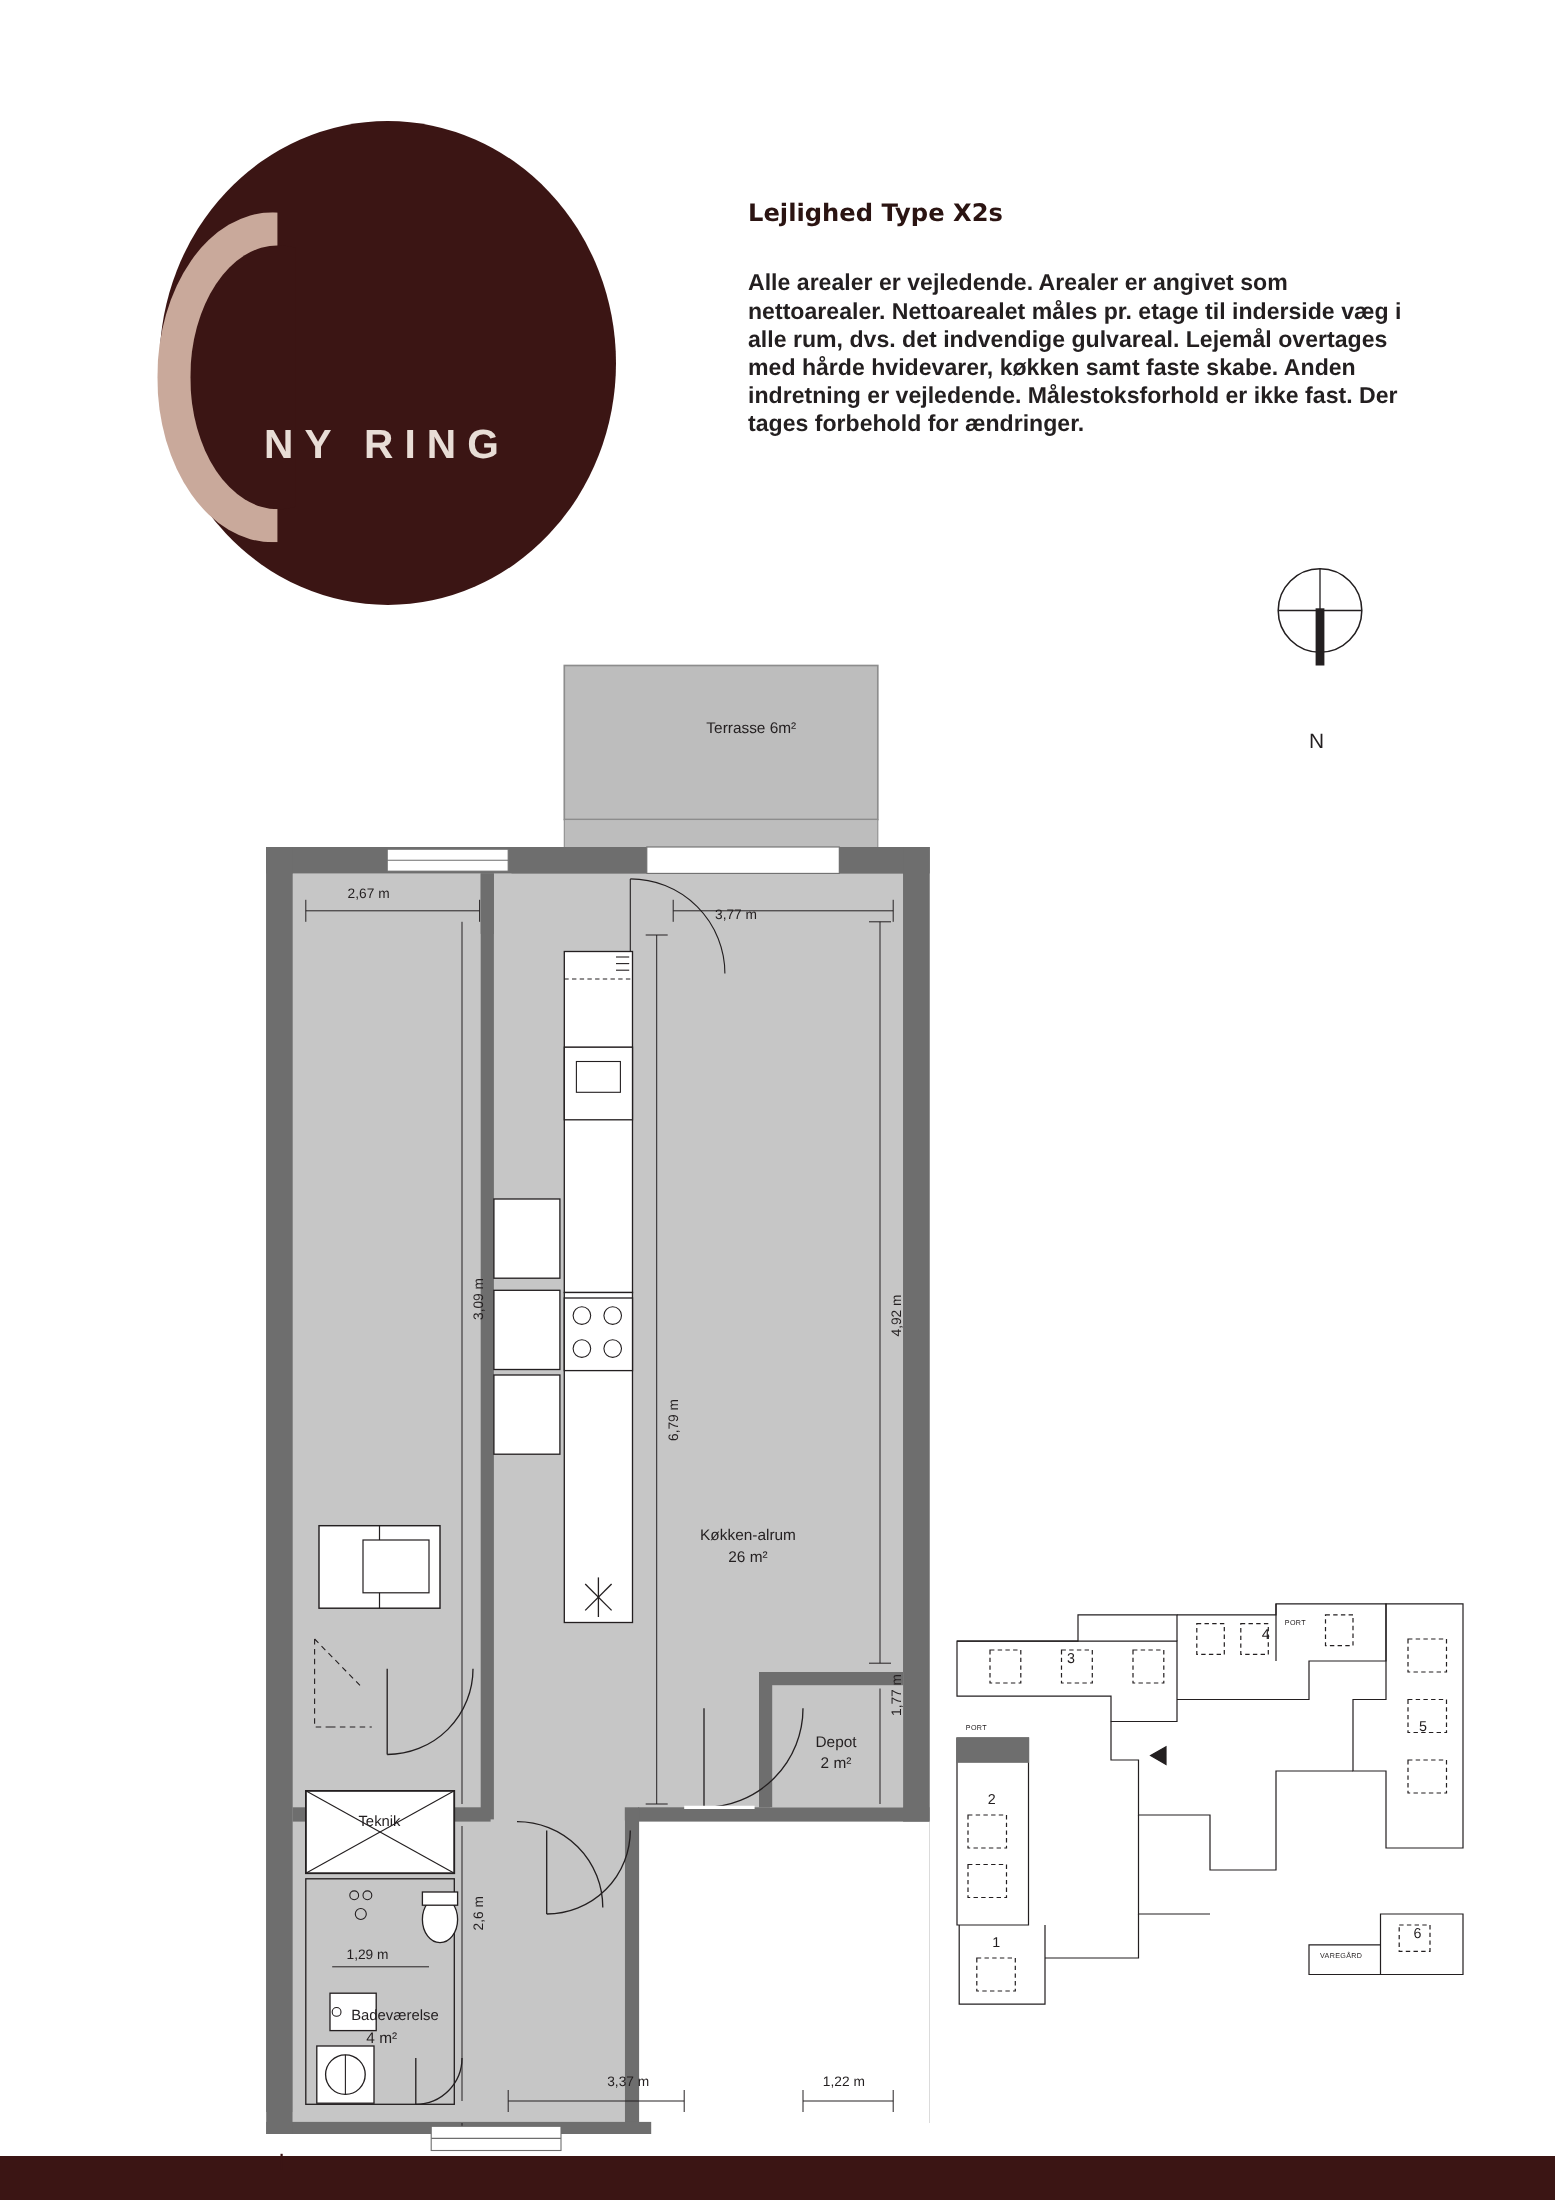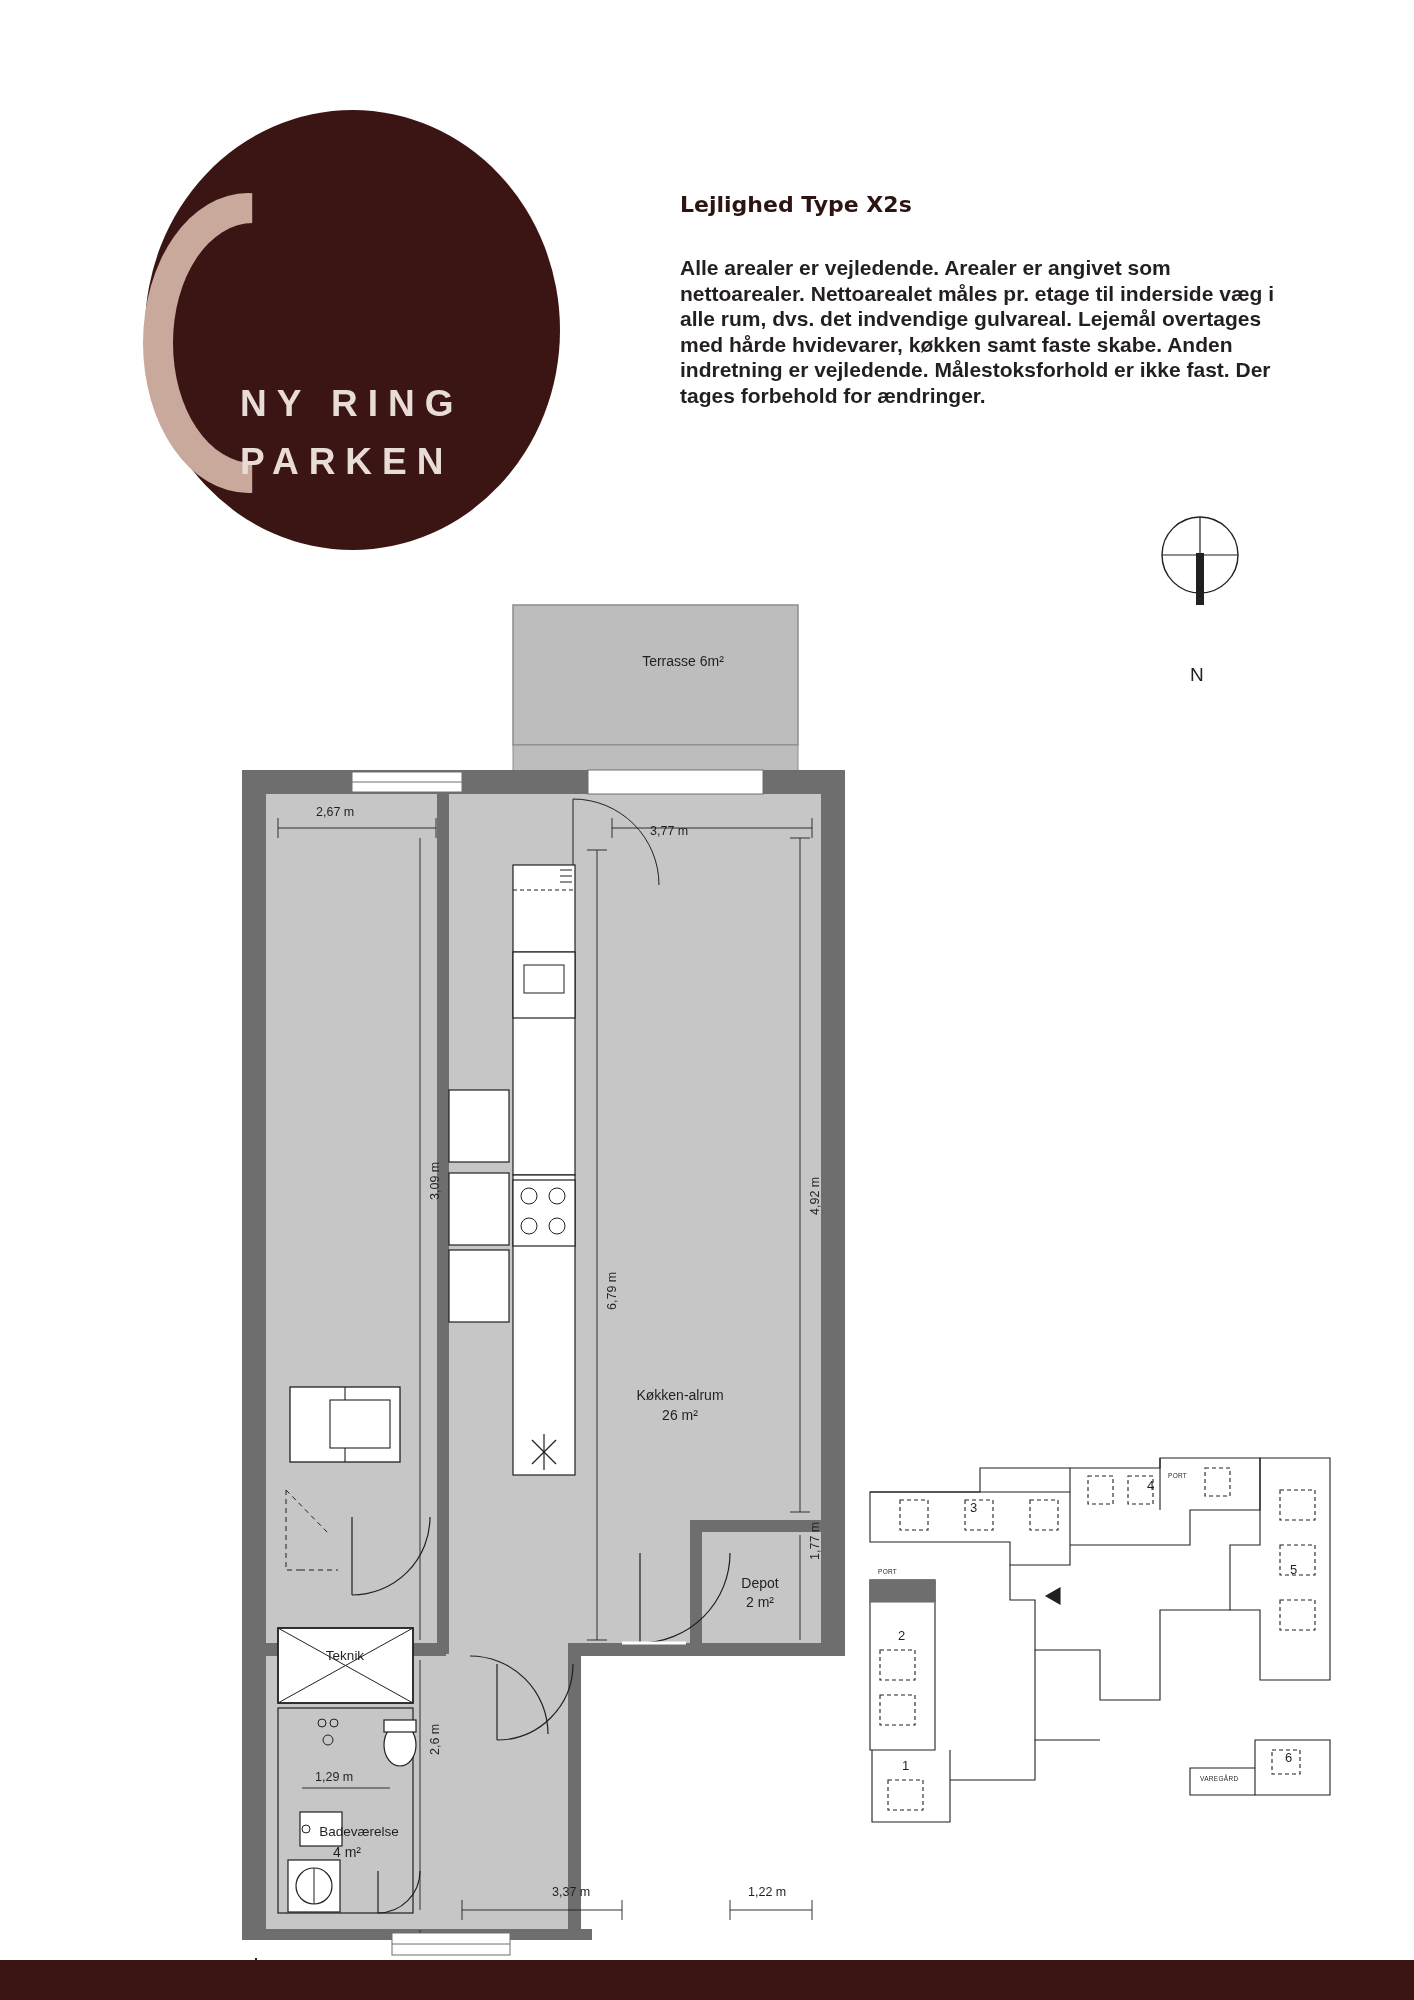--- a/index.html
+++ b/index.html
@@ -91,21 +91,21 @@
   }
   #doc-title sup {
     font-size: 17px;
     vertical-align: super;
   }
   #doc-subtitle {
     font-family: "DejaVu Sans", sans-serif;
     font-weight: bold;
     font-size: 22px;
     color: #2b1412;
-    margin-top: 22px;
+    margin-top: 12px;
   }
   #disclaimer {
     margin-top: 38px;
     font-family: "Liberation Sans", sans-serif;
     font-size: 21px;
     line-height: 25.5px;
     color: #231f20;
     width: 600px;
     font-weight: bold;
   }
@@ -188,21 +188,20 @@
 <body>
 
 <div id="header">
 
   <div id="logo">
     <div class="circle"></div>
     <div class="arc-outer"></div>
     <div class="arc-inner"></div>
     <div class="logo-text">
       <div>NY RING</div>
-      <div>PARKEN</div>
     </div>
   </div>
 
   <div id="title-block">
     <div id="doc-subtitle">Lejlighed Type X2s</div>
     <div id="disclaimer">Alle arealer er vejledende. Arealer er angivet som nettoarealer. Nettoarealet måles pr. etage til inderside væg i alle rum, dvs. det indvendige gulvareal. Lejemål overtages med hårde hvidevarer, køkken samt faste skabe. Anden indretning er vejledende. Målestoksforhold er ikke fast. Der tages forbehold for ændringer.</div>
   </div>
 
 </div>
 

